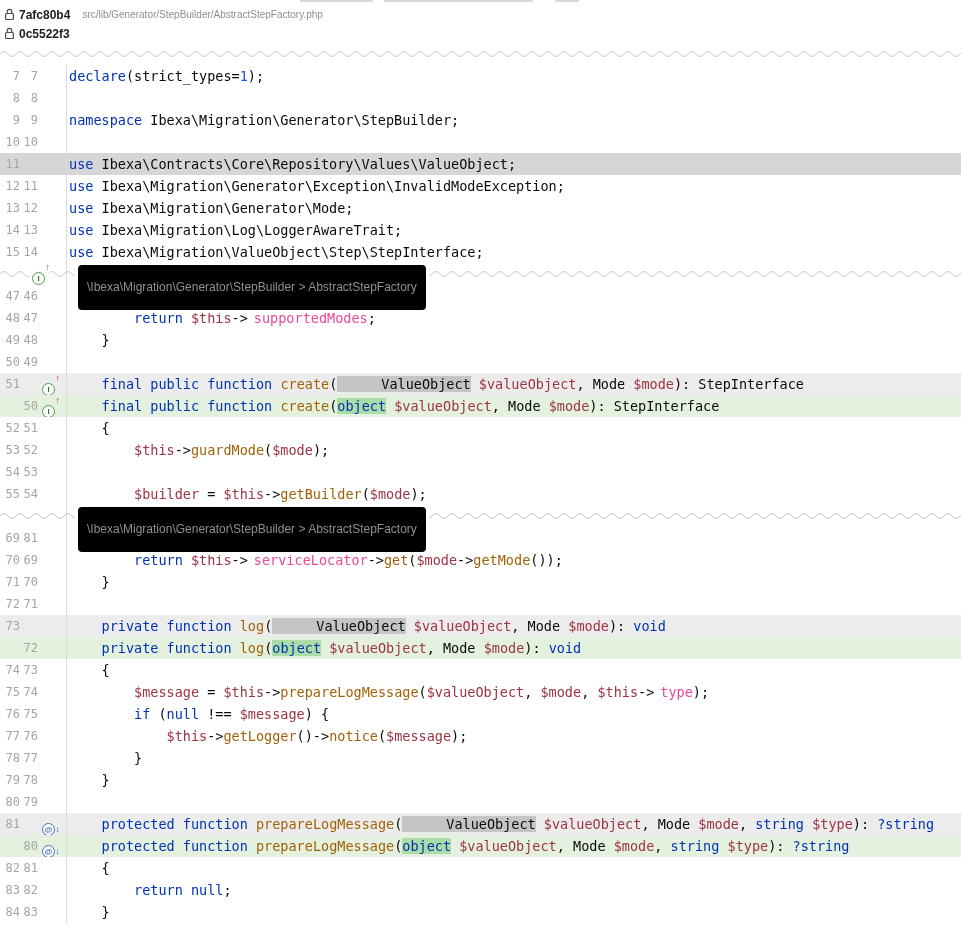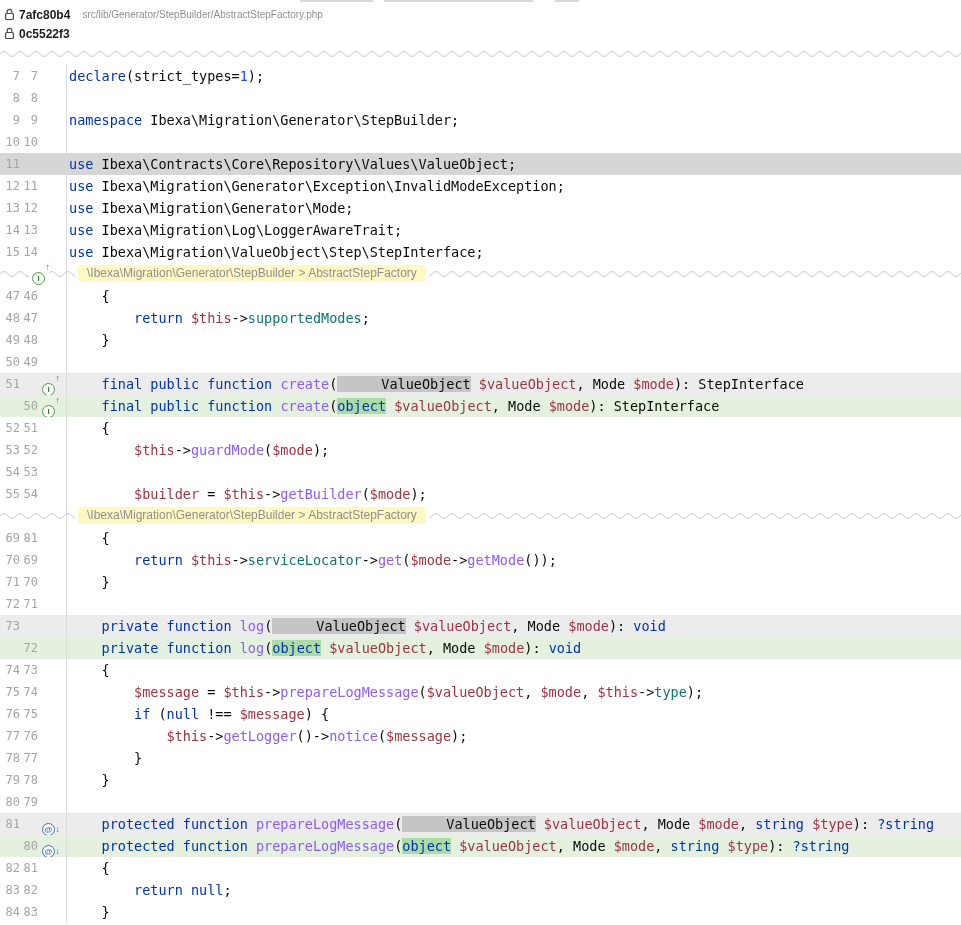--- a/index.html
+++ b/index.html
@@ -34,23 +34,23 @@
         font-size:13.5px;line-height:22px;color:#0a0a0a;padding-left:2px;}
 
   
   .bg-ctx{background:#FFFFFF;}
   .bg-del{background:#D6D6D6;}
   .bg-delmod{background:#ECECEC;}
   .bg-addmod{background:#E3F1DE;}
 
   
   .kw{color:#0033B3;}
-  .fn{color:#8b5cf6;}
+  .fn{color:#a16207;}
   .var{color:#9E3342;}
-  .fld{color:#0f766e;}
+  .fld{color:#ec4899;margin-left:6px;}
   .num{color:#1750EB;}
   .p{color:#0a0a0a;}
   .hld{background:#C5C5C5;color:#0a0a0a;padding-left:44px;}
   .hla{background:#ABDCA8;color:#0033B3;}
 
   
   .gicon{position:relative;display:inline-block;width:14px;height:13px;}
   .gc{display:inline-block;width:11px;height:11px;border-radius:50%;
       border:1px solid;text-align:center;box-sizing:content-box;
       font-family:"Liberation Sans",sans-serif;font-weight:bold;
@@ -58,22 +58,22 @@
   .impl-c{color:#2E7D32;border-color:#43A047;}
   .over-c{color:#3D6FC0;border-color:#3D6FC0;}
   .garr{position:absolute;font-size:9px;line-height:9px;font-weight:bold;}
   .garr.up{color:#D1403C;right:-4px;top:-4px;}
   .garr.down{color:#3D6FC0;right:-4px;bottom:-3px;}
 
   
   .sep-row{height:22px;}
   .sep-wave{position:absolute;left:0;top:6px;width:961px;height:10px;z-index:0;}
   .sep-ic{position:absolute;left:29px;top:4px;background:#fff;padding:0 3px;z-index:2;}
-  .pill{position:absolute;left:78px;top:2px;background:#fef9c3;border-radius:4px;
-        padding:1px 9px;font-size:12px;line-height:15px;color:#8F8F8F;
+  .pill{position:absolute;left:78px;top:2px;background:#000000;border-radius:4px;
+        padding:15px 9px;font-size:12px;line-height:15px;color:#8F8F8F;
         box-shadow:0 0 0 3px #fff;z-index:1;white-space:nowrap;}
 </style>
 </head>
 <body>
 
 <div id="edge-bars">
     <div class="edge-bar" style="left: 300px; width: 73px;"></div>
     <div class="edge-bar" style="left: 384px; width: 149px;"></div>
     <div class="edge-bar" style="left: 555px; width: 24px;"></div>
   </div>

